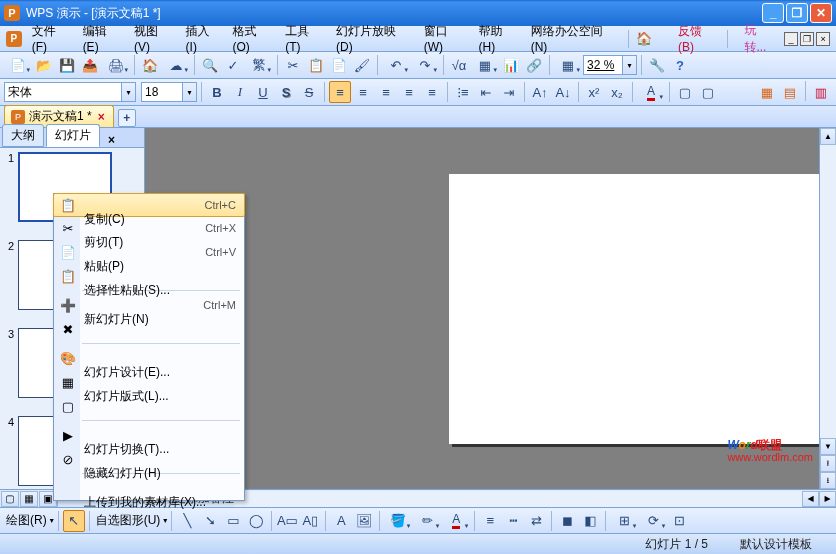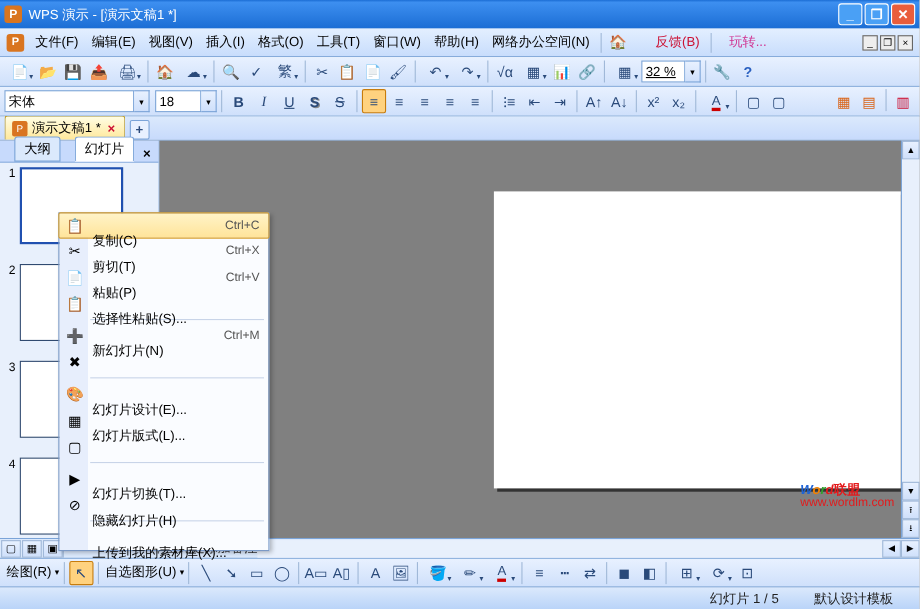--- a/index.html
+++ b/index.html
@@ -52,21 +52,21 @@
 .doctabs { height: 22px; background: linear-gradient(#dbe9fc, #c7dafc); border-bottom: 1px solid #7ba4d8; display: flex; align-items: flex-end; padding-left: 4px; }
 .doctab { background: linear-gradient(#fffde4, #ffe89a); border: 1px solid #c0a030; border-bottom: none; border-radius: 3px 3px 0 0; padding: 2px 6px; display: flex; align-items: center; gap: 4px; }
 .doctab .ico { width: 14px; height: 14px; background: #d97520; border-radius: 2px; font-size: 9px; color: #fff; display: flex; align-items: center; justify-content: center; }
 .doctab .x { color: #c13; font-weight: bold; cursor: pointer; padding: 0 2px; }
 .doctab-plus { width: 18px; height: 18px; border: 1px solid #7ba4d8; background: #e8f1ff; margin-left: 4px; display:flex; align-items:center; justify-content:center; color:#2a4a7a; font-weight:bold; cursor:pointer; border-radius:2px; }
 
 
 .workspace { display: flex; height: 361px; background: #808080; position: relative; }
 .left-pane { width: 145px; background: #e8f0fc; border-right: 1px solid #7ba4d8; display: flex; flex-direction: column; }
 .pane-tabs { height: 20px; display: flex; align-items: flex-end; background: #c7dafc; border-bottom: 1px solid #7ba4d8; }
-.ptab { padding: 2px 8px; border: 1px solid #7ba4d8; background: #dbe9fc; border-radius: 3px 3px 0 0; margin-left: 13px; cursor:pointer; font-size:12px; }
+.ptab { padding: 2px 8px; border: 1px solid #7ba4d8; background: #dbe9fc; border-radius: 3px 3px 0 0; margin-left: 2px; cursor:pointer; font-size:12px; }
 .ptab.active { background: #fff; border-bottom-color: #fff; }
 .ptab-close { margin-left: 4px; padding: 0 4px; cursor:pointer; font-weight:bold; }
 .thumbs { flex:1; overflow:hidden; background:#e8f0fc; padding: 4px; }
 .thumb { display:flex; align-items:flex-start; gap:4px; margin-bottom: 18px; }
 .thumb .num { width: 10px; text-align:right; font-size:11px; }
 .thumb .mini { width: 94px; height: 70px; background:#fff; border: 1px solid #304a70; }
 .thumb.sel .mini { border: 2px solid #2050b0; }
 
 .canvas-area { flex:1; background:#808080; display:flex; align-items:center; justify-content:flex-end; position:relative; overflow:hidden; }
 .slide { width: 370px; height: 270px; background:#fff; box-shadow: 3px 3px 0 #333; }
@@ -120,20 +120,21 @@
 </div>
 
 <div class="menubar">
   <div class="menu-icon">P</div>
   <span class="menu-item">文件(F)</span>
   <span class="menu-item">编辑(E)</span>
   <span class="menu-item">视图(V)</span>
   <span class="menu-item">插入(I)</span>
   <span class="menu-item">格式(O)</span>
   <span class="menu-item">工具(T)</span>
+  <span class="menu-item">幻灯片放映(D)</span>
   <span class="menu-item">窗口(W)</span>
   <span class="menu-item">帮助(H)</span>
   <span class="menu-item">网络办公空间(N)</span>
   <span class="menu-sep"></span>
   <span class="tb-btn">🏠</span>
   <span class="menu-item menu-feedback">反馈(B)</span>
   <span class="menu-sep"></span>
   <span class="menu-item menu-play">玩转...</span>
   <div class="menu-mdi">
     <div class="mdi-btn">_</div>

